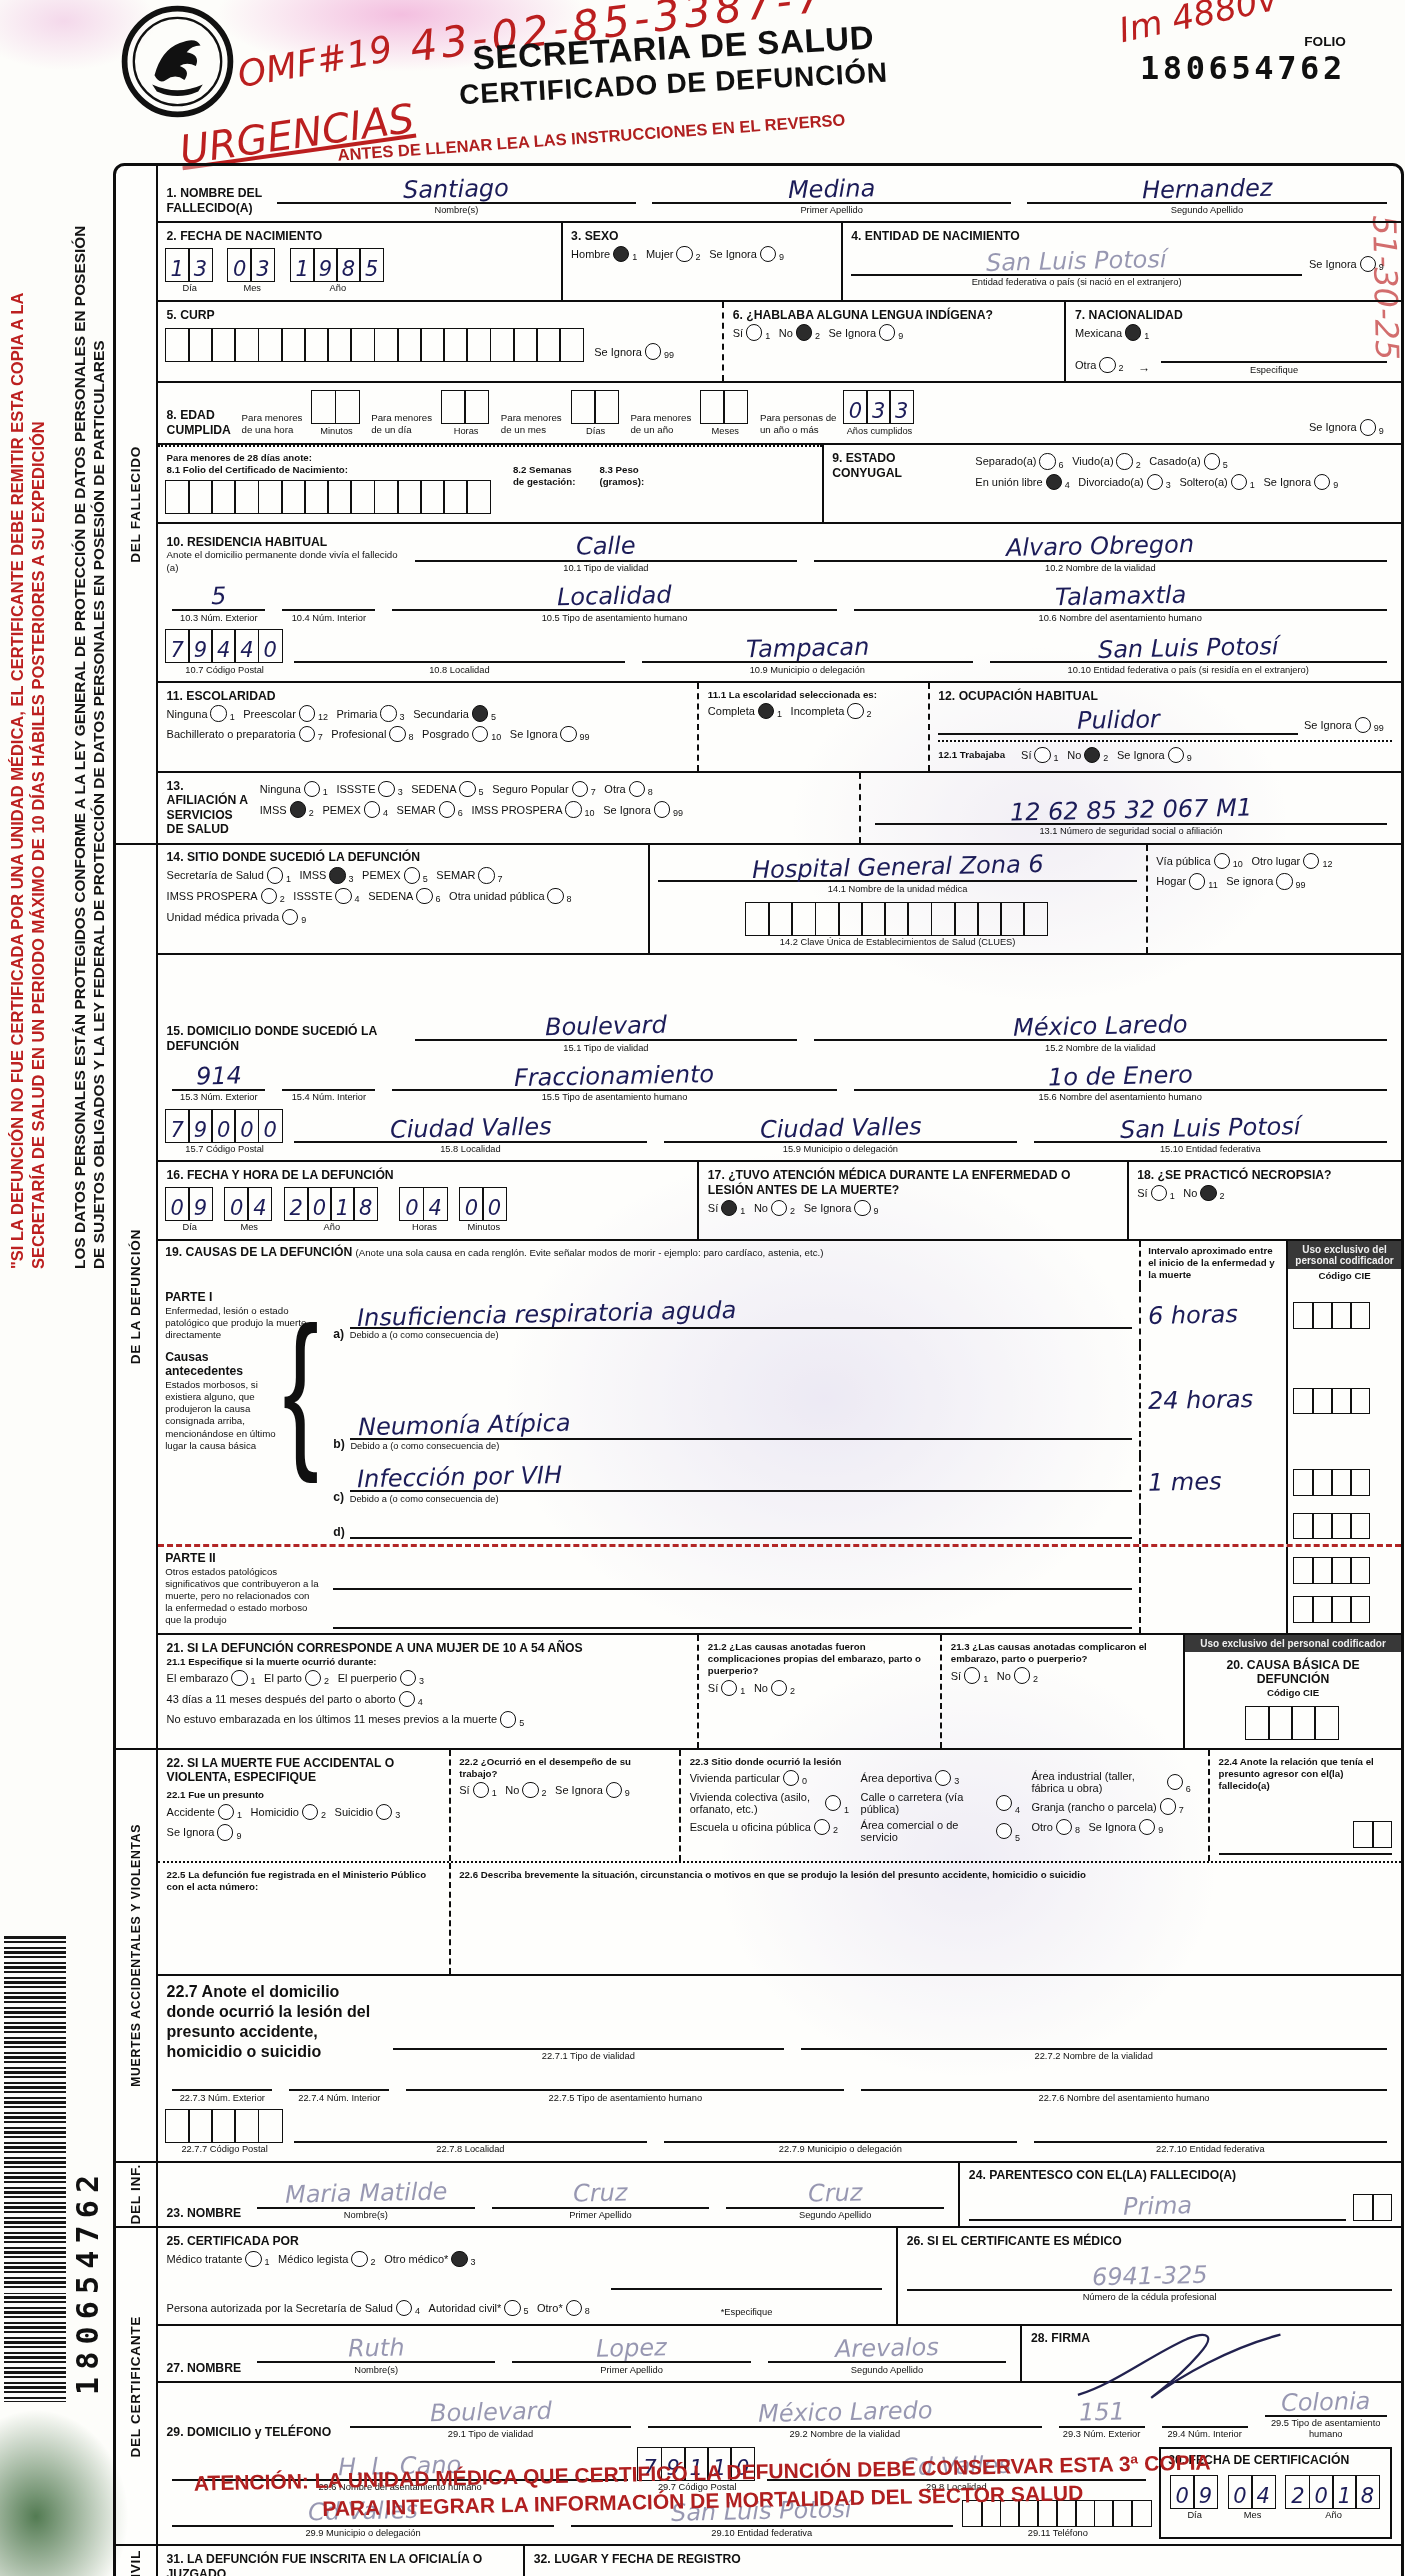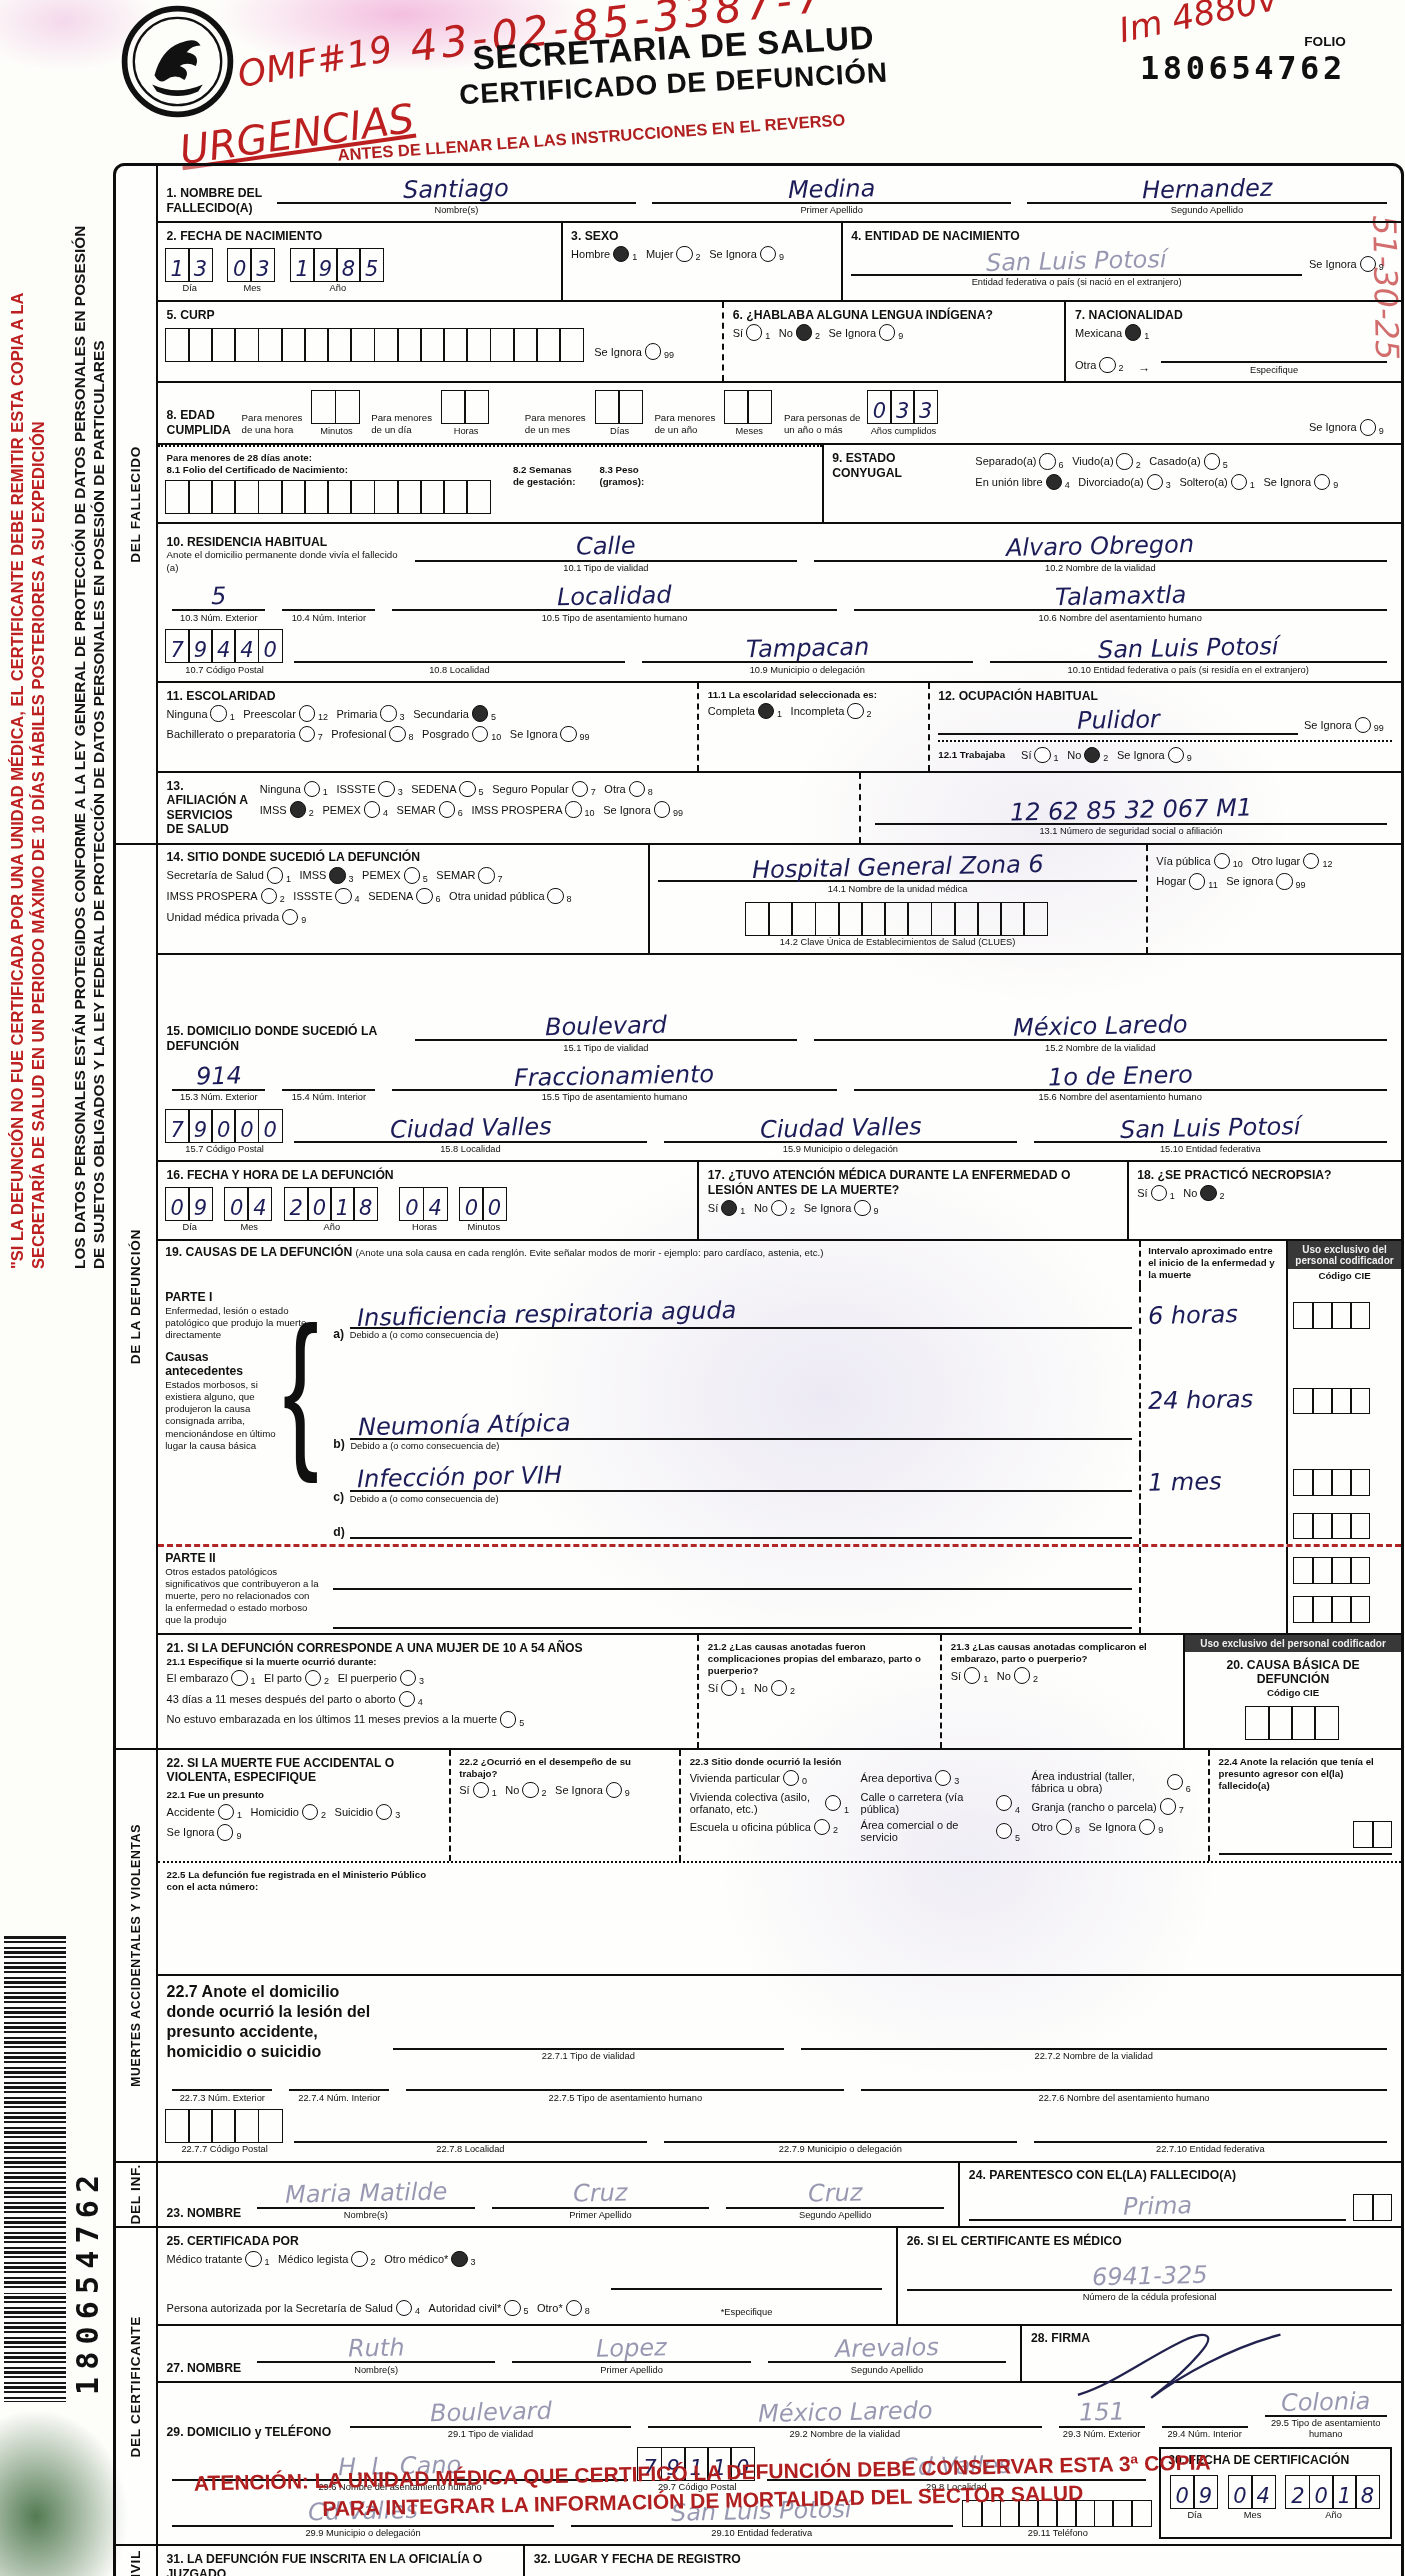--- a/index.html
+++ b/index.html
@@ -309,21 +309,21 @@
                 <span class="small" style="width:66px;">Para menores de un día</span>
                 <span class="bcol">
                   <span class="boxes">
                     <span class="box"></span>
                     <span class="box"></span>
                   </span>
                   <span class="sub">Horas</span>
                 </span>
               </div>
             <div class="agegrp">
-                <span class="small" style="width:66px;margin-left:24px;">Para menores de un mes</span>
+                <span class="small" style="width:66px;">Para menores de un mes</span>
                 <span class="bcol">
                   <span class="boxes">
                     <span class="box"></span>
                     <span class="box"></span>
                   </span>
                   <span class="sub">Días</span>
                 </span>
               </div>
             <div class="agegrp">
                 <span class="small" style="width:66px;">Para menores de un año</span>
@@ -1195,20 +1195,23 @@
                 </span>
             </div>
             <div class="line" style="min-height:5.7px;"></div>
           </div>
         </div>
 
         <div class="row" style="border-top:2.2px dotted #0d0d0d;">
           <div class="cell first" style="width:22%;min-height:100px;">
             <div class="smallb">22.5 La defunción fue registrada en el Ministerio Público con el acta número:</div>
           </div>
+          <div class="cell dash" style="flex:1;">
+            <div class="smallb">22.6 Describa brevemente la situación, circunstancia o motivos en que se produjo la lesión del presunto accidente, homicidio o suicidio</div>
+          </div>
         </div>
 
         <div class="row">
           <div class="cell first" style="flex:1;">
             <div style="display:flex;align-items:flex-end;gap:5.7px;">
               <div class="smallb" style="width:215px;flex:none;font-size:16px;">22.7 Anote el domicilio donde ocurrió la lesión del presunto accidente, homicidio o suicidio</div>
               <div class="fld" style="flex:1;">
                   <div class="line" style="min-height:21.5px;"></div>
                   <div class="sub">22.7.1 Tipo de vialidad</div>
                 </div>

